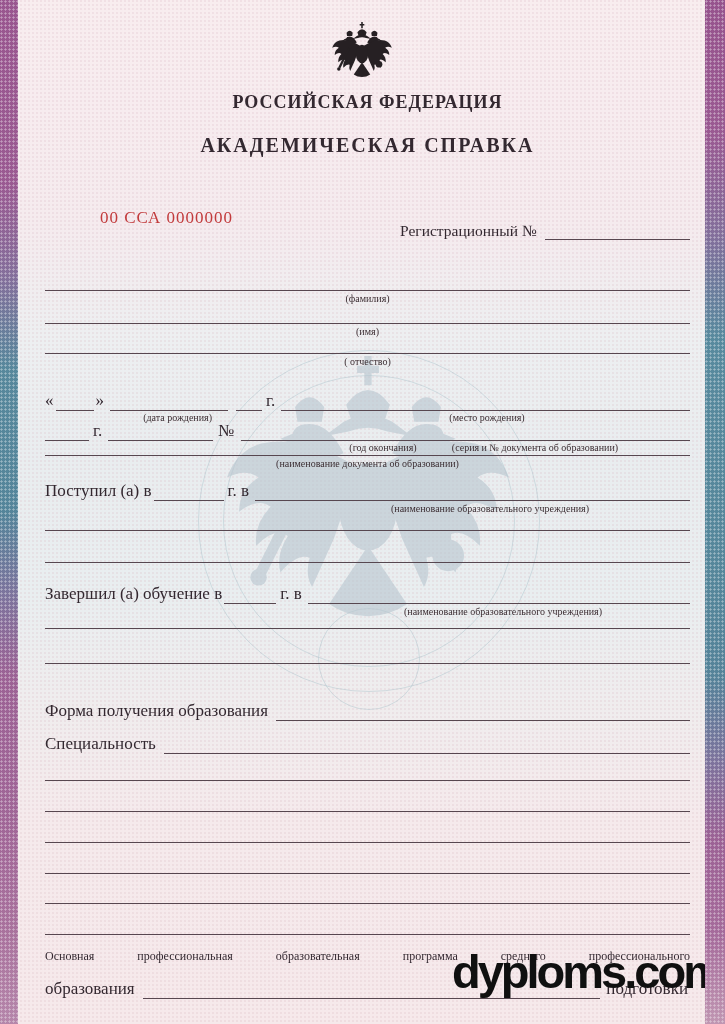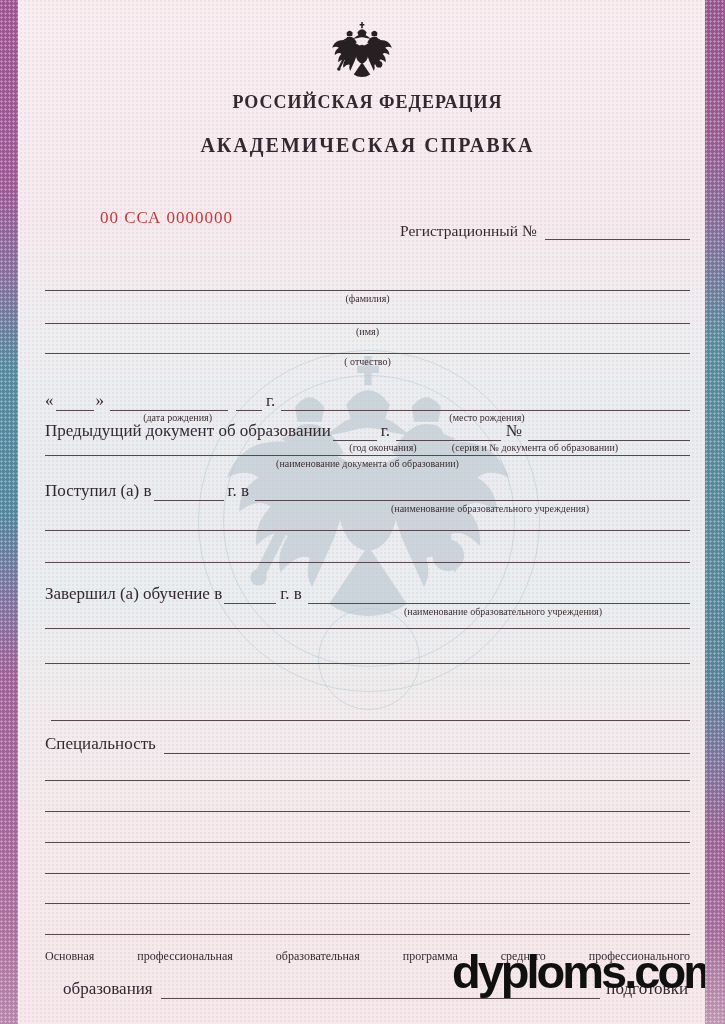--- a/index.html
+++ b/index.html
@@ -123,21 +123,20 @@
   <span class="t" style="padding-left:2px;">»</span>
   <span class="blank" style="width:118px;margin-left:4px;"></span>
   <span class="blank" style="width:26px;margin-left:8px;"></span>
   <span class="t" style="padding-left:4px;">г.</span>
   <span class="blank fill" style="margin-left:4px;"></span>
 </div>
 <div class="hint" style="top:412px;left:92px;width:120px;text-align:right;">(дата рождения)</div>
 <div class="hint" style="top:412px;left:427px;width:120px;">(место рождения)</div>
 
 <div class="frow" style="top:419px;">
-  <span class="t">Предыдущий документ об образовании</span>
   <span class="blank" style="width:44px;"></span>
   <span class="t" style="padding-left:4px;">г.</span>
   <span class="blank" style="width:105px;margin-left:4px;"></span>
   <span class="t" style="padding-left:5px;">№</span>
   <span class="blank fill" style="margin-left:4px;"></span>
 </div>
 <div class="hint" style="top:442px;left:323px;width:120px;">(год окончания)</div>
 <div class="hint" style="top:442px;left:425px;width:220px;">(серия и № документа об образовании)</div>
 
 <div class="hline" style="top:455px;"></div>
@@ -157,36 +156,37 @@
   <span class="t">Завершил (а) обучение в</span>
   <span class="blank" style="width:52px;"></span>
   <span class="t" style="padding-left:4px;">г. в</span>
   <span class="blank fill" style="margin-left:4px;"></span>
 </div>
 <div class="hint" style="top:606px;left:353px;width:300px;">(наименование образовательного учреждения)</div>
 <div class="hline" style="top:628px;"></div>
 <div class="hline" style="top:663px;"></div>
 
 <div class="frow" style="top:699px;">
+  <span class="t">Форма получения образования</span>
   <span class="blank fill" style="margin-left:6px;"></span>
 </div>
 <div class="frow" style="top:732px;">
   <span class="t">Специальность</span>
   <span class="blank fill" style="margin-left:6px;"></span>
 </div>
 
 <div class="hline" style="top:780px;"></div>
 <div class="hline" style="top:811px;"></div>
 <div class="hline" style="top:842px;"></div>
 <div class="hline" style="top:873px;"></div>
 <div class="hline" style="top:903px;"></div>
 <div class="hline" style="top:934px;"></div>
 
 <div class="abs justify" style="top:949px;">Основная профессиональная образовательная программа среднего профессионального</div>
-<div class="frow" style="top:977px;margin-left:18px;">
+<div class="frow" style="top:977px;">
   <span class="t">образования</span>
   <span class="blank fill" style="margin-left:6px;margin-right:6px;"></span>
   <span class="t">подготовки</span>
 </div>
 
 <div class="dyploms">dyploms.com</div>
 
 <div class="border-strip border-left"></div>
 <div class="border-strip border-right"></div>
 

